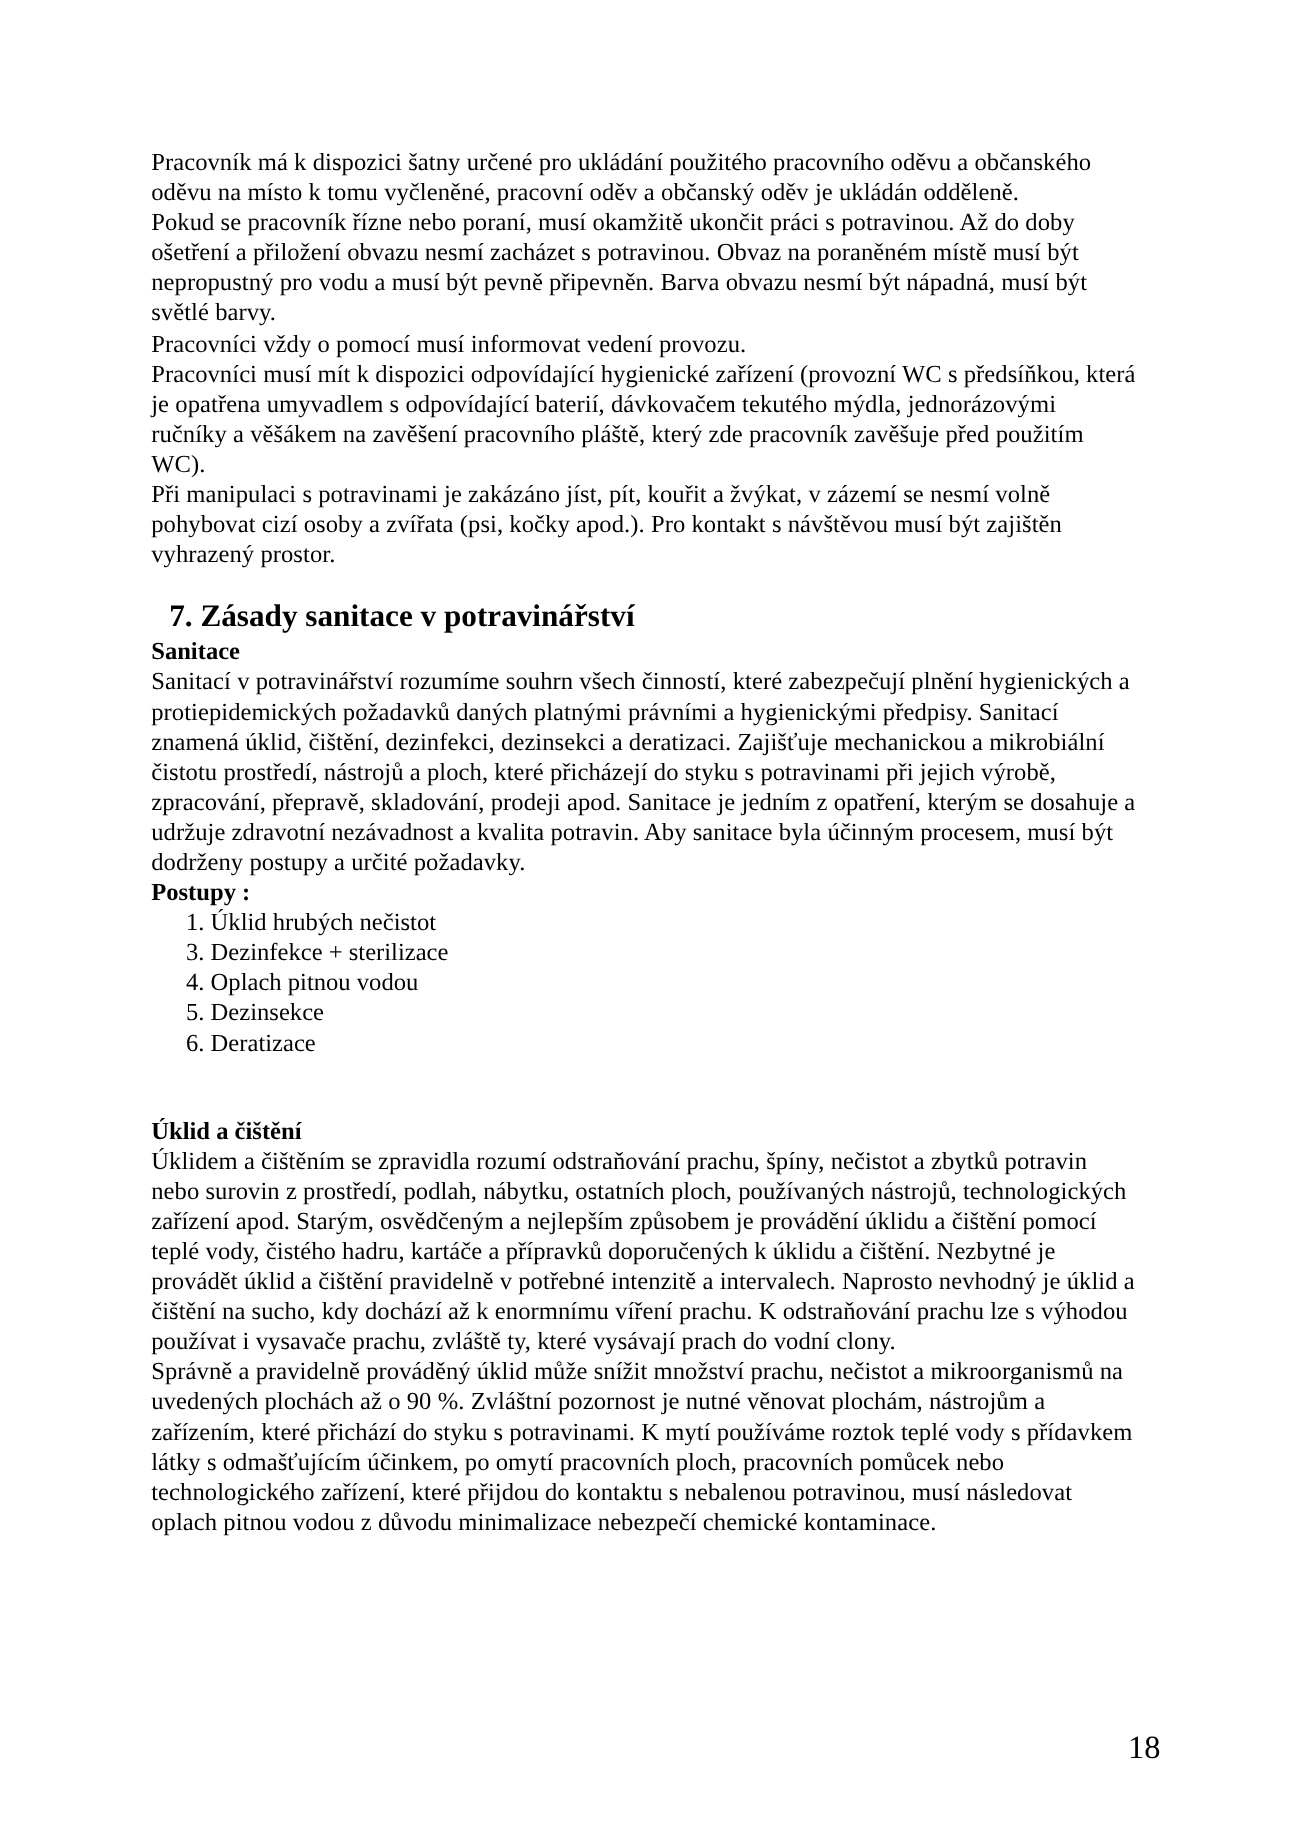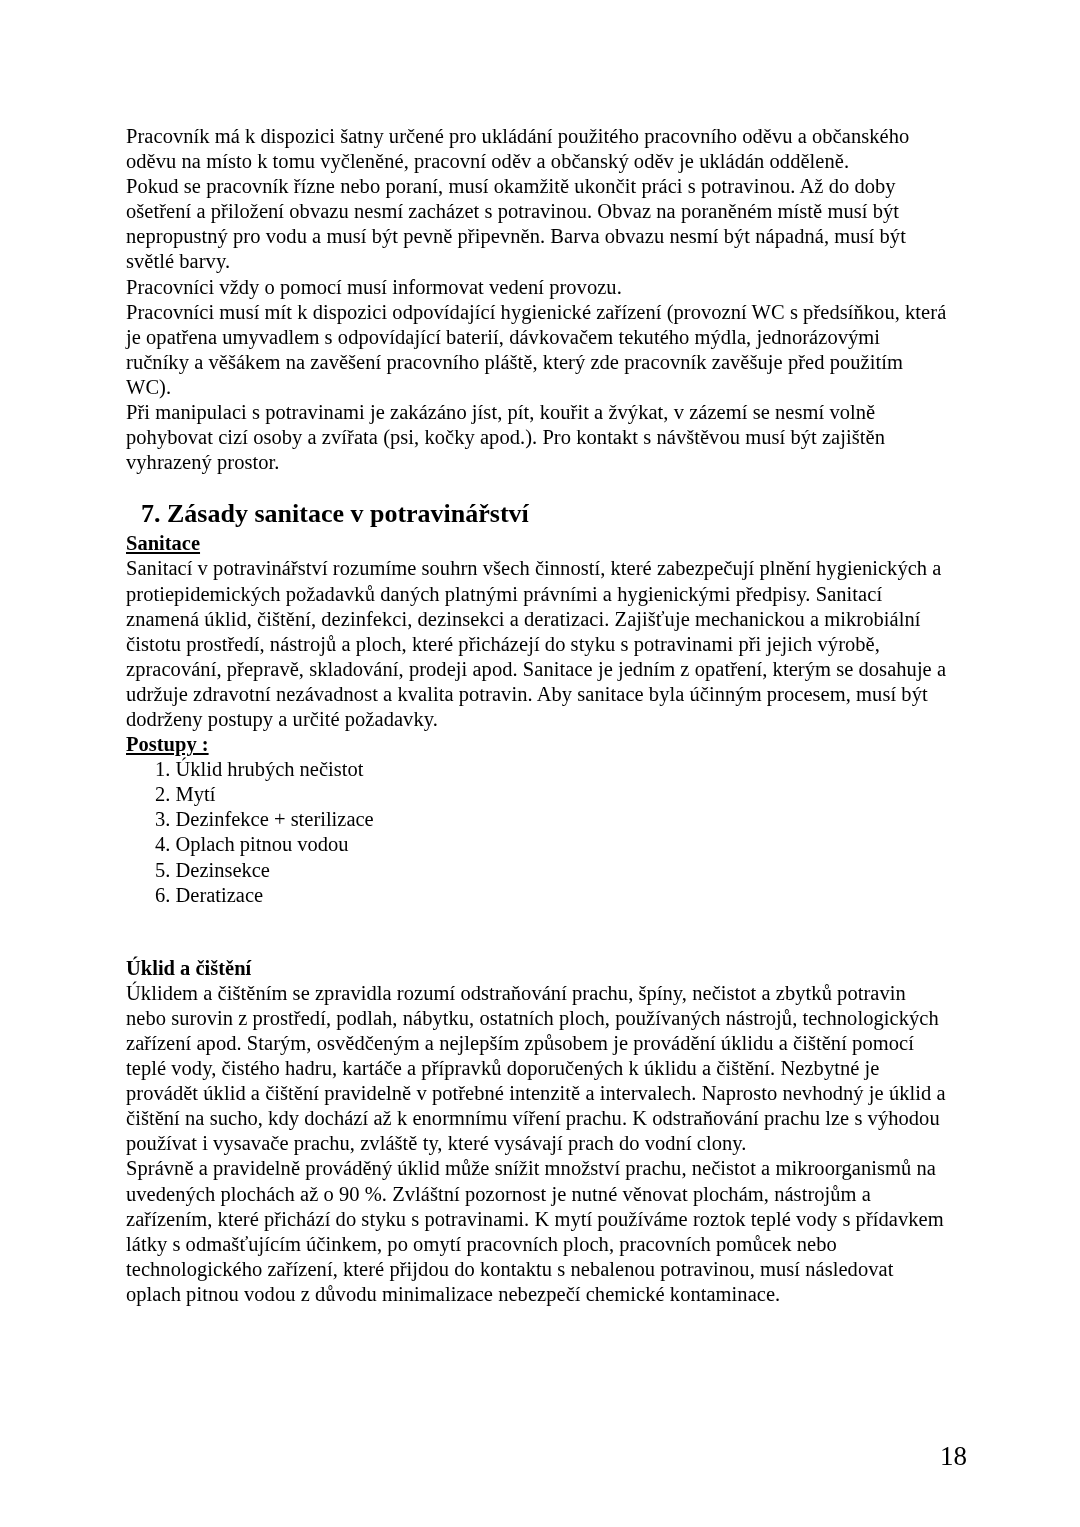--- a/index.html
+++ b/index.html
@@ -41,21 +41,20 @@
     line-height: 34px;
     margin: 0;
     padding-top: 22px;
     padding-left: 15px;
   }
   .sub-heading {
     font-size: 20.5px;
     font-weight: bold;
     line-height: 25.1px;
     margin: 0;
-    text-decoration: underline;
   }
   .sub-heading-spaced {
     font-size: 20.5px;
     font-weight: bold;
     line-height: 25.1px;
     margin: 0;
     padding-top: 48px;
   }
   .list {
     list-style: none;
@@ -88,21 +87,20 @@
     <p class="para">Při manipulaci s potravinami je zakázáno jíst, pít, kouřit a žvýkat, v zázemí se nesmí volně pohybovat cizí osoby a zvířata (psi, kočky apod.). Pro kontakt s návštěvou musí být zajištěn vyhrazený prostor.</p>
 
     <h1 class="section-heading">7. Zásady sanitace v potravinářství</h1>
 
     <h2 class="sub-heading">Sanitace</h2>
     <p class="para">Sanitací v potravinářství rozumíme souhrn všech činností, které zabezpečují plnění hygienických a protiepidemických požadavků daných platnými právními a hygienickými předpisy. Sanitací znamená úklid, čištění, dezinfekci, dezinsekci a deratizaci. Zajišťuje mechanickou a mikrobiální čistotu prostředí, nástrojů a ploch, které přicházejí do styku s potravinami při jejich výrobě, zpracování, přepravě, skladování, prodeji apod. Sanitace je jedním z opatření, kterým se dosahuje a udržuje zdravotní nezávadnost a kvalita potravin. Aby sanitace byla účinným procesem, musí být dodrženy postupy a určité požadavky.</p>
 
     <h2 class="sub-heading">Postupy :</h2>
     <ul class="list">
       <li>1. Úklid hrubých nečistot</li>
-      <li>2. Mytí</li>
       <li>3. Dezinfekce + sterilizace</li>
       <li>4. Oplach pitnou vodou</li>
       <li>5. Dezinsekce</li>
       <li>6. Deratizace</li>
     </ul>
 
     <h2 class="sub-heading-spaced">Úklid a čištění</h2>
     <p class="para">Úklidem a čištěním se zpravidla rozumí odstraňování prachu, špíny, nečistot a zbytků potravin nebo surovin z prostředí, podlah, nábytku, ostatních ploch, používaných nástrojů, technologických zařízení apod. Starým, osvědčeným a nejlepším způsobem je provádění úklidu a čištění pomocí teplé vody, čistého hadru, kartáče a přípravků doporučených k úklidu a čištění. Nezbytné je provádět úklid a čištění pravidelně v potřebné intenzitě a intervalech. Naprosto nevhodný je úklid a čištění na sucho, kdy dochází až k enormnímu víření prachu. K odstraňování prachu lze s výhodou používat i vysavače prachu, zvláště ty, které vysávají prach do vodní clony.</p>
     <p class="para">Správně a pravidelně prováděný úklid může snížit množství prachu, nečistot a mikroorganismů na uvedených plochách až o 90 %. Zvláštní pozornost je nutné věnovat plochám, nástrojům a zařízením, které přichází do styku s potravinami. K mytí používáme roztok teplé vody s přídavkem látky s odmašťujícím účinkem, po omytí pracovních ploch, pracovních pomůcek nebo technologického zařízení, které přijdou do kontaktu s nebalenou potravinou, musí následovat oplach pitnou vodou z důvodu minimalizace nebezpečí chemické kontaminace.</p>
 

